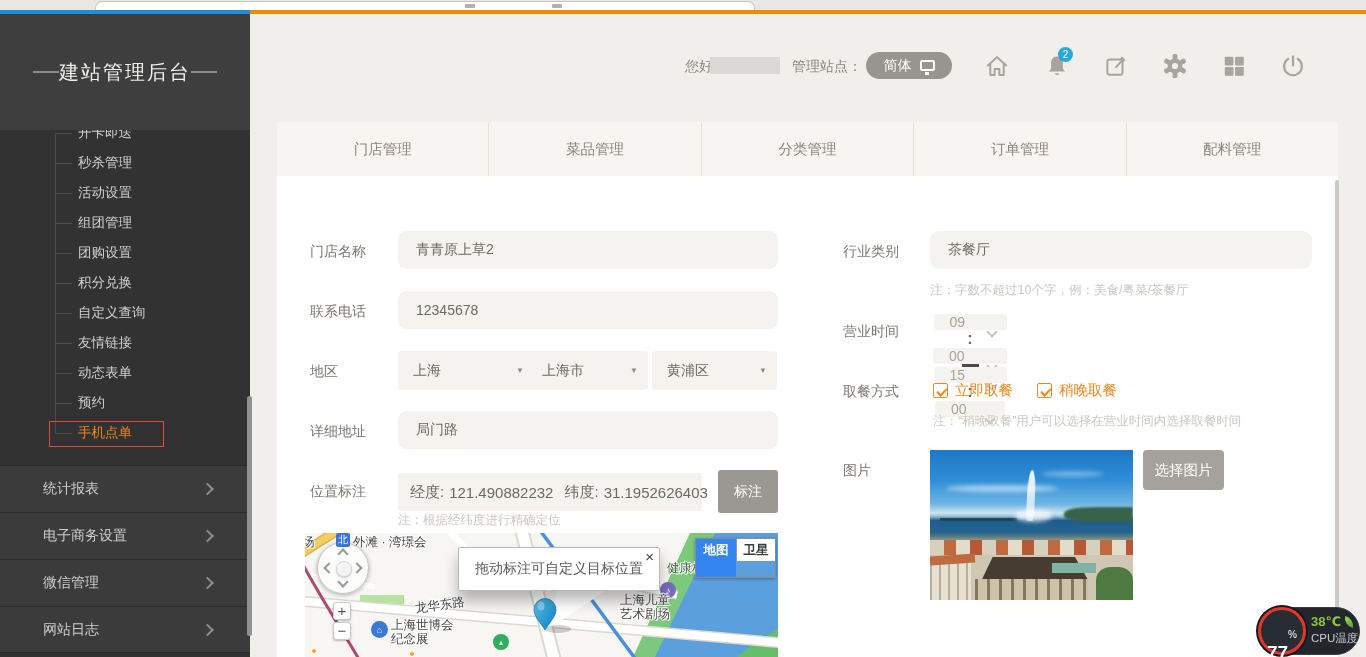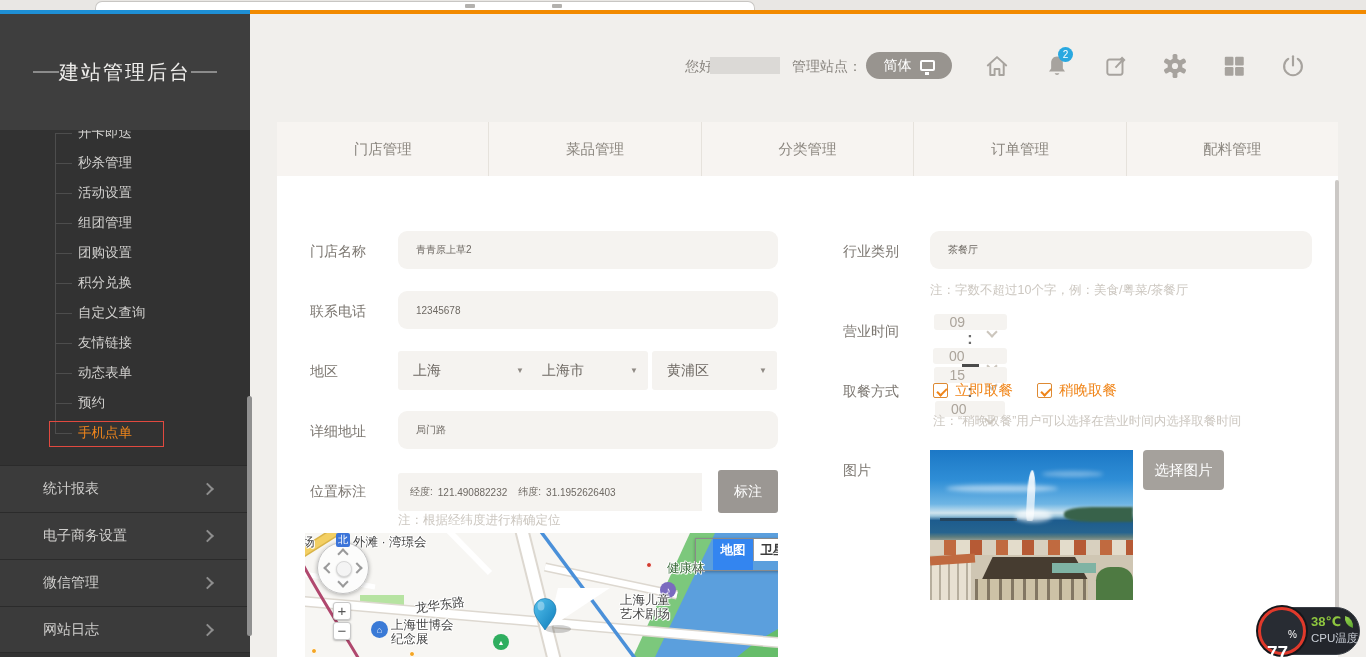--- a/index.html
+++ b/index.html
@@ -48,28 +48,28 @@
 
   
   .tabbar { position:absolute; left:277px; top:122px; width:1061px; height:54px; background:#f7f4f1; display:flex; }
   .tab { flex:1; display:flex; align-items:center; justify-content:center; color:#8b867f; font-size:14.5px; cursor:pointer; }
   .tab + .tab { border-left:1px solid #e6e2dc; }
   .panel { position:absolute; left:277px; top:176px; width:1061px; height:481px; background:#fff; }
   .main-thumb { position:absolute; left:1335px; top:180px; width:4px; height:473px; background:#cbc8c5; border-radius:2px; }
 
   
   .flabel { position:absolute; color:#7c7771; font-size:14px; }
-  .finput { position:absolute; background:#f5f3f0; border-radius:9px; color:#6e6963; font-size:10px;
+  .finput { position:absolute; background:#f5f3f0; border-radius:9px; color:#6e6963; font-size:14px;
             display:flex; align-items:center; padding-left:18px; }
   .note { position:absolute; color:#ccc7c0; font-size:12.5px; }
   .mselect { position:absolute; height:39px; background:#f5f3f0; border-radius:3px; color:#6e6963; font-size:14px;
              display:flex; align-items:center; padding-left:15px; cursor:pointer; }
   .mselect .arrow { position:absolute; right:10px; font-size:8px; color:#8f8a84; }
   .coord-field { position:absolute; left:121px; top:297px; width:304px; height:38px; background:#f5f3f0; border-radius:3px 0 0 3px;
-                 display:flex; align-items:center; padding-left:12px; font-size:10px; color:#6e6963; gap:5px; white-space:nowrap; }
+                 display:flex; align-items:center; padding-left:12px; font-size:15px; color:#6e6963; gap:5px; white-space:nowrap; }
   .btn { position:absolute; color:#fff; border:none; border-radius:3px; font-size:14px; display:flex;
          align-items:center; justify-content:center; cursor:pointer; font-family:inherit; }
   .mark-btn { left:441px; top:294px; width:60px; height:43px; background:#9b9793; border-radius:3px; }
   .choose-btn { left:866px; top:274px; width:81px; height:40px; background:#a5a19c; border-radius:4px; font-size:14.5px; }
 
   .hours-row { position:absolute; left:656px; top:138px; height:38px; display:flex; align-items:center;flex-direction:column; }
   .tsel { position:relative; width:73px; height:38px; background:#f5f3f0; border-radius:3px; color:#aba49b; font-size:14px;
           display:flex; align-items:center; padding-left:16px; cursor:pointer; }
   .tsel .vchev { position:absolute; right:11px; top:14px; width:8px; height:8px; border-left:2px solid #ccc6bd;
                  border-bottom:2px solid #ccc6bd; transform:rotate(-45deg); }
@@ -127,21 +127,21 @@
       font-size:10px; line-height:14px; text-align:center; border-radius:2px; }
   .zoom-btn { position:absolute; left:28px; width:18px; height:18px; background:#fff; border:1px solid #c9c9c9;
       border-radius:3px; box-shadow:0 1px 2px rgba(0,0,0,.25); color:#555; font-size:15px; line-height:16px;
       text-align:center; cursor:pointer; }
   .map-tooltip { position:absolute; left:153px; top:14px; width:202px; height:44px; background:#fff; border:1px solid #b8b8b8;
       border-radius:2px; box-shadow:0 10px 14px rgba(0,0,0,.28); color:#595959; font-size:14px;
       display:flex; align-items:center; justify-content:center; z-index:4; }
   .tt-close { position:absolute; right:5px; top:1px; font-size:15px; color:#444; cursor:pointer; line-height:15px; }
   .map-toggle { position:absolute; left:390px; top:5px; display:flex; border:1px solid #8a8a8a;
       box-shadow:0 1px 3px rgba(0,0,0,.3); z-index:4; font-size:12.5px; font-weight:bold; cursor:pointer; }
-  .mt-map { width:40px; height:31px; line-height:22px; text-align:center; color:#fff;margin-left:17px; }
+  .mt-map { width:40px; height:38px; line-height:22px; text-align:center; color:#fff; }
   .mt-sat { width:39px; height:22px; line-height:22px; text-align:center; color:#3c3c3c; background:#fff; border-left:1px solid #999; }
 
   
   .cpu-widget { position:absolute; left:1258px; top:607px; width:102px; height:48px; border-radius:24px;
       background:#23262c; border:1px solid #3a3f46; cursor:pointer; z-index:9; }
   .gauge { position:absolute; left:-1px; top:-1px; width:48px; height:48px; border-radius:50%;
       background:#282c33; border:3px solid #e0392b; box-shadow:0 0 0 2px #15171b;
       display:flex; align-items:center; justify-content:center; color:#fff; }
   .gauge b { font-size:19px; font-weight:bold;margin-top:44px; }
   .gauge i { font-size:10px; font-style:normal; margin-top:6px; }
@@ -384,20 +384,24 @@
         <span class="cchev up"></span>
         <span class="cchev right"></span>
         <span class="cchev down"></span>
         <span class="cchev left"></span>
         <span class="knob"></span>
       </div>
       <div class="north-badge">北</div>
       <div class="zoom-btn" style="top:69px;">+</div>
       <div class="zoom-btn" style="top:89px;">−</div>
 
+      <div class="map-tooltip">
+        <span>拖动标注可自定义目标位置</span>
+        <span class="tt-close">×</span>
+      </div>
       <div class="map-toggle">
         <span class="mt-map" id="mt-map" style="background: rgb(51, 133, 240);">地图</span>
         <span class="mt-sat">卫星</span>
       </div>
     </div>
 
     <div class="flabel" style="left:566px; top:67px;">行业类别</div>
     <div class="finput" style="left:653px; top:55px; width:382px; height:38px;">
       <span>茶餐厅</span>
     </div>

